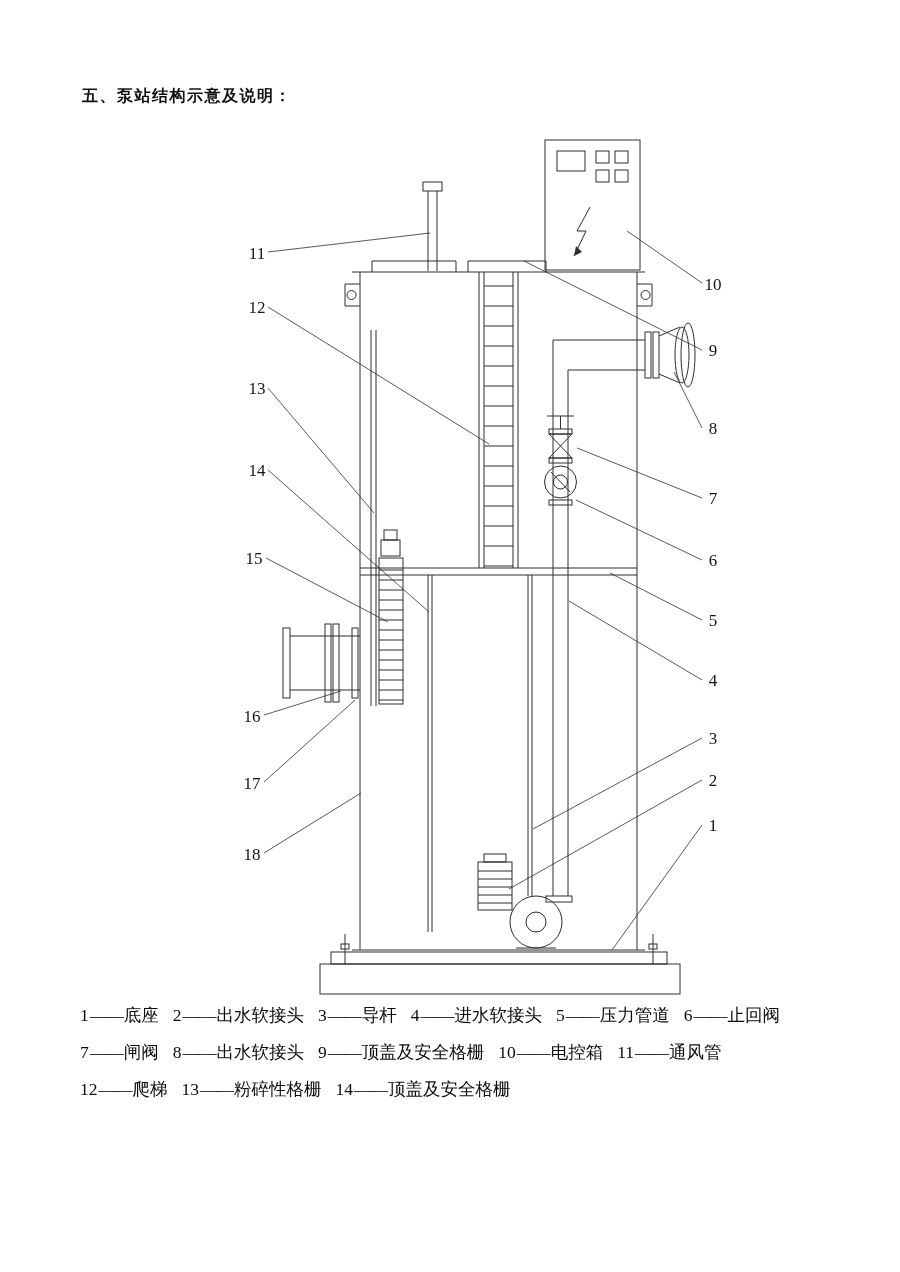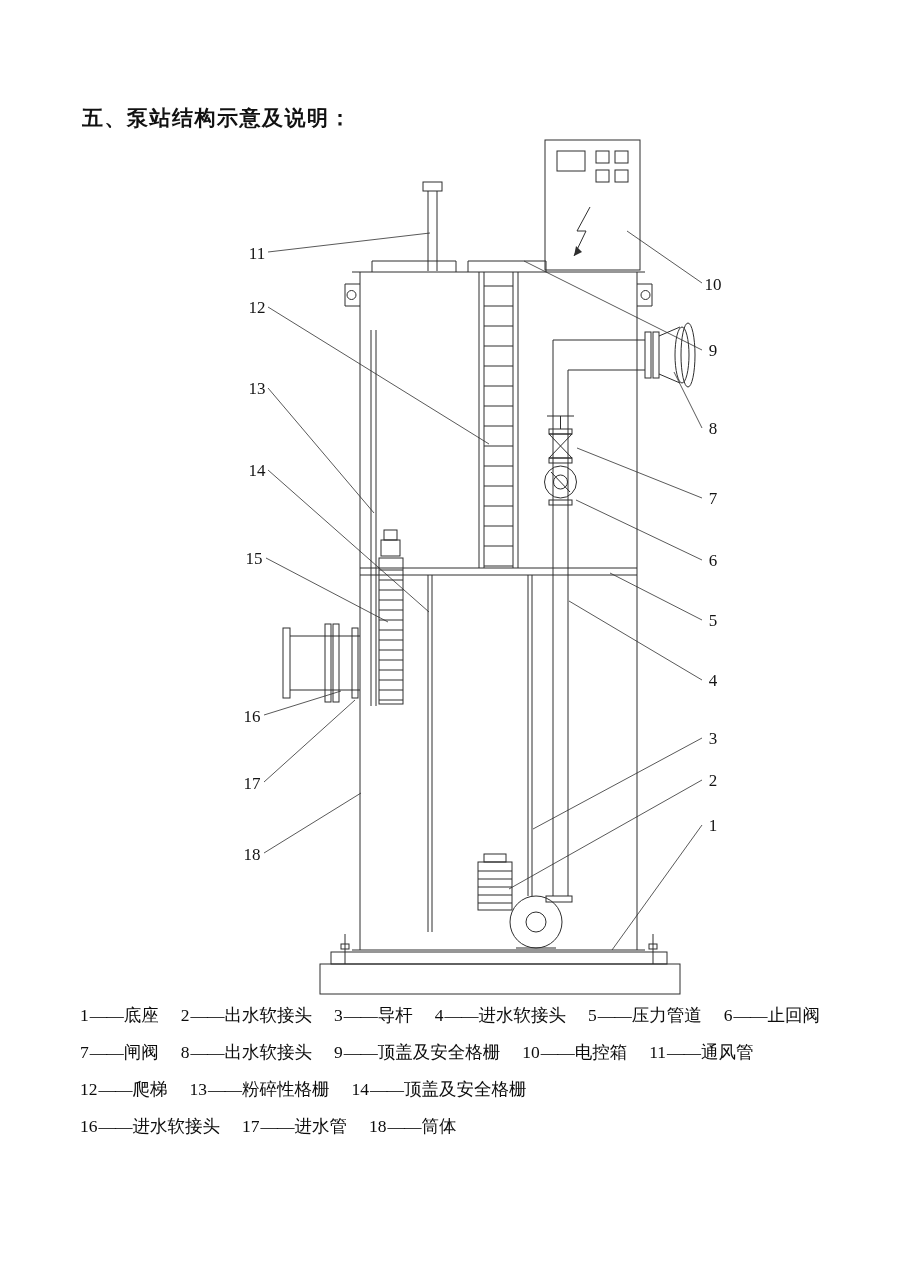--- a/index.html
+++ b/index.html
@@ -1,26 +1,26 @@
 <!DOCTYPE html>
 <html><head>
 <meta charset="utf-8">
 <style>
   html,body{margin:0;padding:0;background:#ffffff;}
   .page{position:relative;width:900px;height:1272px;background:#ffffff;overflow:hidden;
         font-family:"Liberation Serif",serif;color:#111;}
-  .title{position:absolute;left:82px;top:86px;font-size:21px;font-weight:bold;letter-spacing:1.5px;margin-top:18px;}
+  .title{position:absolute;left:82px;top:86px;font-size:16px;font-weight:bold;letter-spacing:1.5px;}
   svg.dwg{position:absolute;left:0;top:0;}
   .dwg line,.dwg path,.dwg rect,.dwg circle,.dwg ellipse,.dwg polyline,.dwg polygon{
      stroke:#2e2e2e;stroke-width:1;fill:none;}
   .dwg .leader{stroke-width:0.8;}
   .dwg .solid{fill:#2e2e2e;stroke:none;}
   .dwg text{stroke:none;fill:#141414;font-family:"Liberation Serif",serif;font-size:17px;text-anchor:middle;}
   .legend{position:absolute;left:80px;top:1004px;width:780px;font-size:17.5px;color:#0c0c0c;}
-  .legend-row{display:flex;flex-wrap:nowrap;gap:22px;line-height:22px;margin-bottom:15px;white-space:nowrap;text-align:right;}
+  .legend-row{display:flex;flex-wrap:nowrap;gap:14px;line-height:22px;margin-bottom:15px;white-space:nowrap;text-align:right;}
   .legend-item{display:inline-block;}
   .dash{padding:0 1px;letter-spacing:-1px;}
 </style>
 </head>
 <body>
 
 <div class="page">
 
   <div class="title">五、泵站结构示意及说明：</div>
 
@@ -277,20 +277,15 @@
       <span class="legend-item"><span>8</span><span class="dash">——</span><span>出水软接头</span></span>
       <span class="legend-item"><span>9</span><span class="dash">——</span><span>顶盖及安全格栅</span></span>
       <span class="legend-item"><span>10</span><span class="dash">——</span><span>电控箱</span></span>
       <span class="legend-item"><span>11</span><span class="dash">——</span><span>通风管</span></span>
     </div>
     <div class="legend-row">
       <span class="legend-item"><span>12</span><span class="dash">——</span><span>爬梯</span></span>
       <span class="legend-item"><span>13</span><span class="dash">——</span><span>粉碎性格栅</span></span>
       <span class="legend-item"><span>14</span><span class="dash">——</span><span>顶盖及安全格栅</span></span>
     </div>
-    <div class="legend-row">
-      <span class="legend-item"><span>16</span><span class="dash">——</span><span>进水软接头</span></span>
-      <span class="legend-item"><span>17</span><span class="dash">——</span><span>进水管</span></span>
-      <span class="legend-item"><span>18</span><span class="dash">——</span><span>筒体</span></span>
-    </div>
   </div>
 
 </div>
 
 </body></html>

